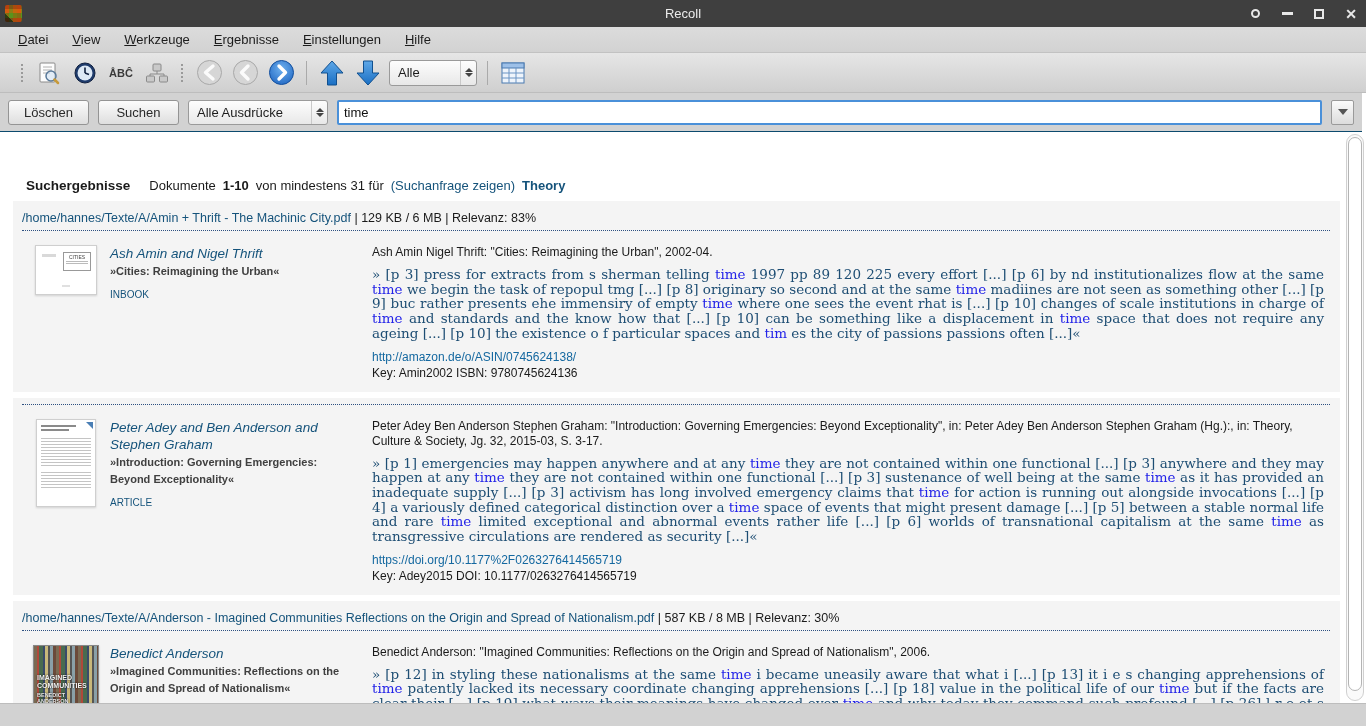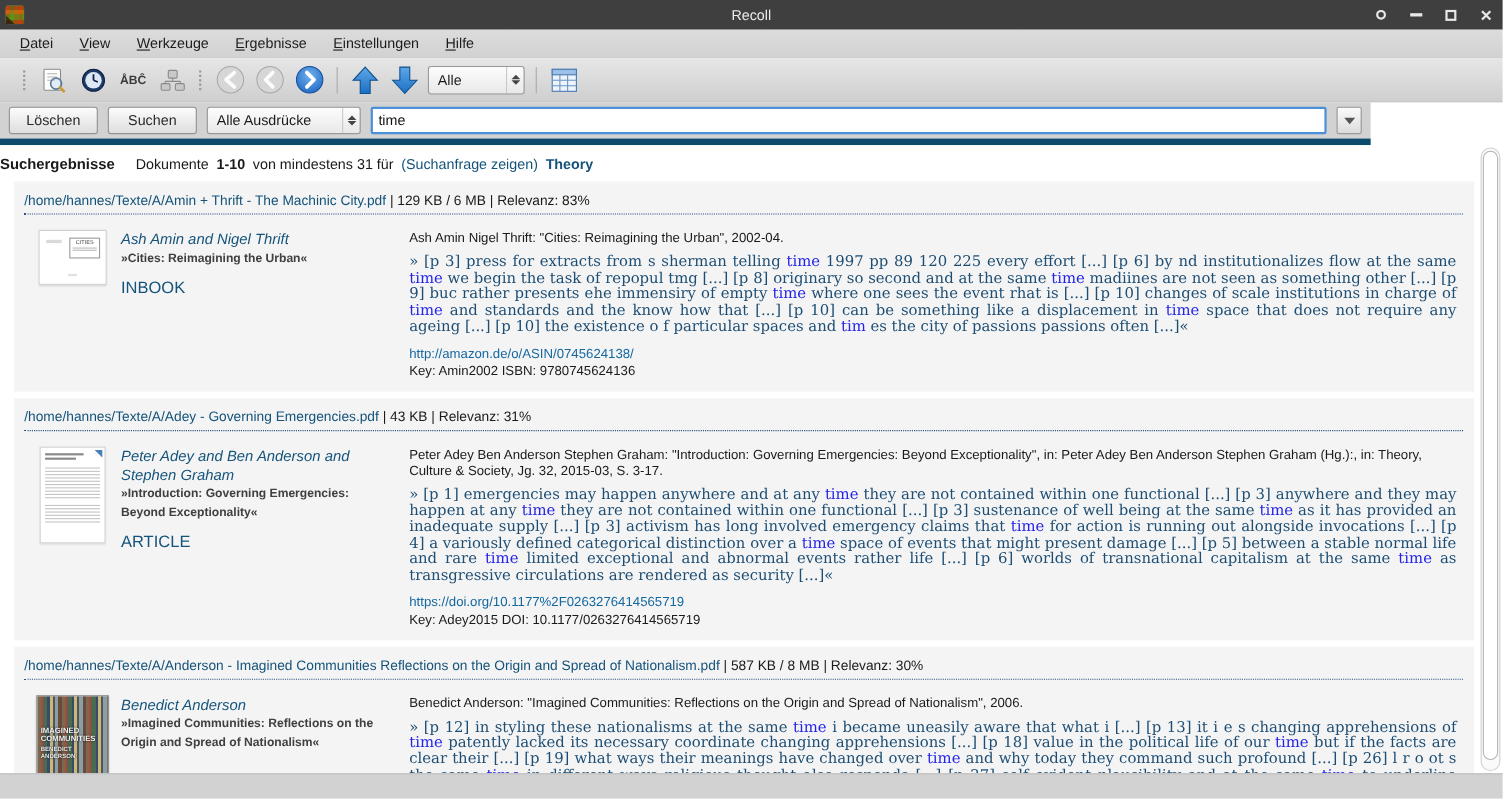--- a/index.html
+++ b/index.html
@@ -50,60 +50,60 @@
   .combo .spin { width:16px; display:flex; flex-direction:column;
     align-items:center; justify-content:center; gap:1px;
     border-left:1px solid #c9c9c9; height:100%; }
   .spin i { width:0; height:0; border-left:4px solid transparent;
     border-right:4px solid transparent; }
   .spin .up { border-bottom:4px solid #444; }
   .spin .dn { border-top:4px solid #444; }
   .toolbar .combo { width:88px; }
 
   
-  .searchrow { position:absolute; left:0; top:93px; width:1246px; height:39px;
+  .searchrow { position:absolute; left:0; top:93px; width:1362px; height:39px;
     background:#d2d2d2; display:flex; align-items:center; gap:9px;
-    padding:0 8px; border-bottom:6px solid #0c4a6e; }
+    padding:0 8px; border-bottom:1px solid #0c4a6e; }
   .btn { min-width:81px; height:25px; background:linear-gradient(#fcfcfc,#dedede);
     border:1px solid #949494; border-radius:3px; font-size:13px; color:#2a2a2a;
     display:flex; align-items:center; justify-content:center; cursor:default; }
   .searchrow .combo { width:140px; height:25px; }
   .search-input { flex:1; height:25px; border:2px solid #4a90d9; border-radius:2px;
     background:#ffffff; font-size:13px; color:#111; padding:0 5px; outline:none;
     font-family:"Liberation Sans", sans-serif; }
   .hist-btn { width:23px; height:25px; background:linear-gradient(#fbfbfb,#dcdcdc);
     border:1px solid #9a9a9a; border-radius:2px; display:flex;
     align-items:center; justify-content:center; }
   .hist-btn i { width:0; height:0; border-left:5px solid transparent;
     border-right:5px solid transparent; border-top:6px solid #555; }
 
   
   .main { position:absolute; left:0; top:132px; width:1344px; height:571px;
     background:#ffffff; overflow:hidden; }
-  .res-header { padding:10px 0 8px 0; font-size:13px; color:#1a1a1a;
-    display:flex; gap:7px; align-items:baseline; }
+  .res-header { padding:10px 0 8px 26px; font-size:13px; color:#1a1a1a;
+    display:flex; gap:7px; align-items:baseline;margin-top:36px; }
   .res-header .h-title { font-weight:bold; font-size:13.5px; margin-right:12px; }
   .res-header b { font-weight:bold; }
   .link-teal { color:#15537b; }
   .link-next { color:#15537b; font-weight:bold; }
 
   .result-card { background:#f4f4f4; margin:0 4px 6px 13px; padding:6px 10px 12px 9px; }
   .path-row { font-size:12.5px; padding:4px 0 5px 0; }
   .path-row a { color:#15537b; text-decoration:none; }
   .path-row .meta { color:#1a1a1a;text-align:right; }
   .dotline { border-bottom:1px dotted #2d5080; margin-bottom:14px; }
 
   .content { display:grid; grid-template-columns:88px 262px 1fr; }
   .thumb-cell { display:flex; justify-content:center; align-items:flex-start; }
 
   .titlecol { padding-right:14px; }
   .authors { font-style:italic; color:#15537b; font-size:13.5px; line-height:17px; }
   .rtitle { font-weight:bold; color:#404040; font-size:11px; line-height:17px;
     margin-top:1px; }
-  .rtype { color:#15537b; font-size:15px; margin-top:9px; }
+  .rtype { color:#15537b; font-size:10px; margin-top:9px; }
 
   .snipcol { padding-right:6px; }
   .citation { font-size:12px; color:#1a1a1a; line-height:15px; margin-bottom:7px; }
   .snippet { font-family:"DejaVu Serif", serif; font-size:13.5px; color:#1d4d73;
     line-height:14.7px; text-align:justify; }
   .snippet .hl { color:#2323e8; }
   .url-line { display:block; font-size:12px; color:#1468a0; text-decoration:none;
     margin-top:9px; }
   .key-line { font-size:12px; color:#1a1a1a; margin-top:2px; }
 
@@ -345,23 +345,20 @@
       <div class="snipcol">
         <div class="citation">Ash Amin Nigel Thrift: "Cities: Reimagining the Urban", 2002-04.</div>
         <div class="snippet">» [p 3] press for extracts from s sherman telling <span class="hl">time</span> 1997 pp 89 120 225 every effort [...] [p 6] by nd institutionalizes flow at the same <span class="hl">time</span> we begin the task of repopul tmg [...] [p 8] originary so second and at the same <span class="hl">time</span> madiines are not seen as something other [...] [p 9] buc rather presents ehe immensiry of empty <span class="hl">time</span> where one sees the event rhat is [...] [p 10] changes of scale institutions in charge of <span class="hl">time</span> and standards and the know how that [...] [p 10] can be something like a displacement in <span class="hl">time</span> space that does not require any ageing [...] [p 10] the existence o f particular spaces and <span class="hl">tim</span> es the city of passions passions often [...]«</div>
         <a href="#" class="url-line">http://amazon.de/o/ASIN/0745624138/</a>
         <div class="key-line">Key: Amin2002 ISBN: 9780745624136</div>
       </div>
     </div>
   </div>
 
   <div class="result-card">
-    <div class="path-row">
-      <a href="#">/home/hannes/Texte/A/Adey - Governing Emergencies.pdf</a><span class="meta"> | 43 KB | Relevanz: 31%</span>
-    </div>
     <div class="dotline"></div>
     <div class="content">
       <div class="thumb-cell">
         <div class="thumb2">
           <div class="t2-corner"></div>
           <div class="t2-h"></div>
           <div class="t2-h" style="width:55%"></div>
           <div style="height:5px"></div>
           <div class="t2-l"></div>
             <div class="t2-l"></div>

